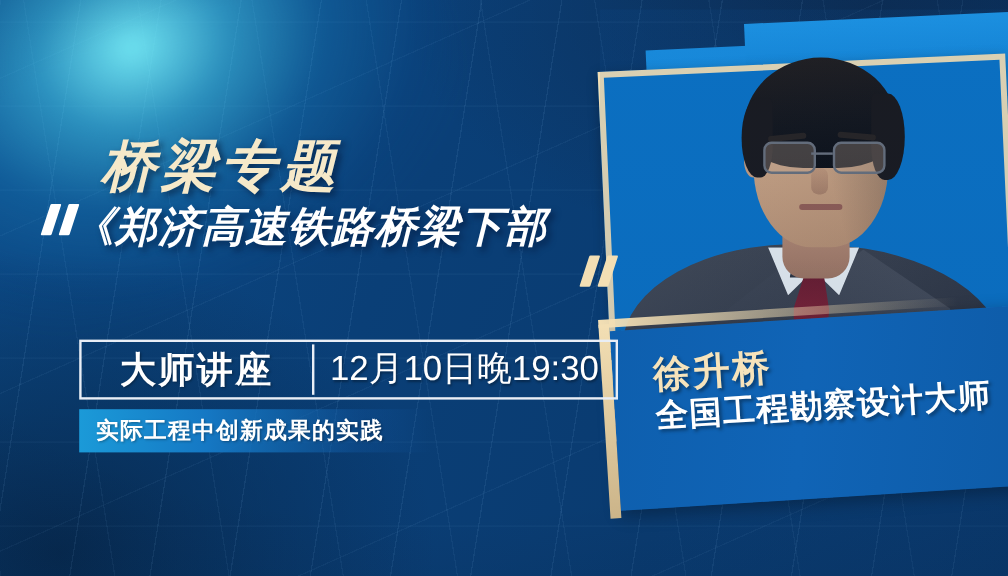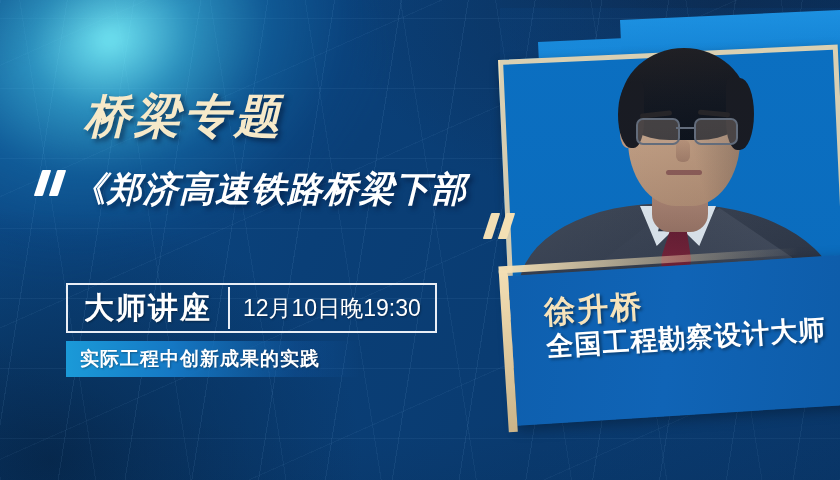--- a/index.html
+++ b/index.html
@@ -233,21 +233,21 @@
   }
   .name-sub{
     margin-top:2px;
     font-size:27px;font-weight:bold;color:#ffffff;
     letter-spacing:1px;line-height:1.15;
     text-shadow:2px 2px 3px rgba(0,0,0,.40);
   }
 
   
   .kicker{
-    position:absolute;left:84px;top:86px;
+    position:absolute;left:84px;top:108px;
     font-size:46px;font-weight:bold;font-style:italic;
     color:#f6e9c9;letter-spacing:4px;
     text-shadow:3px 3px 5px rgba(0,10,35,.55);
     white-space:nowrap;
   }
   .quote-open{
     position:absolute;left:38px;top:170px;
     width:34px;height:30px;
   }
   .quote-open i, .quote-close i{
@@ -257,44 +257,43 @@
     border-radius:1px;
   }
   .quote-open i:nth-child(1){left:0;}
   .quote-open i:nth-child(2){left:15px;}
   .quote-close{position:absolute;left:487px;top:213px;width:34px;height:30px;}
   .quote-close i{background:#f3dfb4;}
   .quote-close i:nth-child(1){left:0;}
   .quote-close i:nth-child(2){left:15px;}
 
   .title-main{
-    position:absolute;left:71px;top:168px;width:430px;
+    position:absolute;left:60px;top:168px;width:430px;
     font-size:35px;font-weight:bold;font-style:italic;color:#ffffff;
     letter-spacing:1px;line-height:1.26;
     text-shadow:3px 3px 5px rgba(0,15,45,.55);
-    font-family:Liberation Serif, serif;
   }
   .title-main .ln{display:block;white-space:nowrap;}
 
   
   .lecture-box{
     position:absolute;left:66px;top:283px;
     height:46px;
     display:flex;align-items:center;
     border:2px solid #e9eef6;
   }
   .lecture-tag{
-    padding:0 16px;
+    padding:0 32px;
     font-size:30px;font-weight:bold;color:#ffffff;letter-spacing:2px;
     text-shadow:1px 1px 2px rgba(0,0,0,.35);
   }
   .lecture-div{width:2px;height:42px;background:#e9eef6;}
   .lecture-date{
     padding:0 14px 0 13px;
-    font-size:23px;color:#ffffff;letter-spacing:0px;
+    font-size:29px;color:#ffffff;letter-spacing:0px;
     text-shadow:1px 1px 2px rgba(0,0,0,.35);
   }
 
   .subbar{
     position:absolute;left:66px;top:341px;
     width:294px;height:36px;
     background:linear-gradient(90deg,#1b9ad8 0%, #1578c4 36%, rgba(18,92,170,0.35) 78%, rgba(16,80,155,0) 100%);
     display:flex;align-items:center;
   }
   .subbar span{

